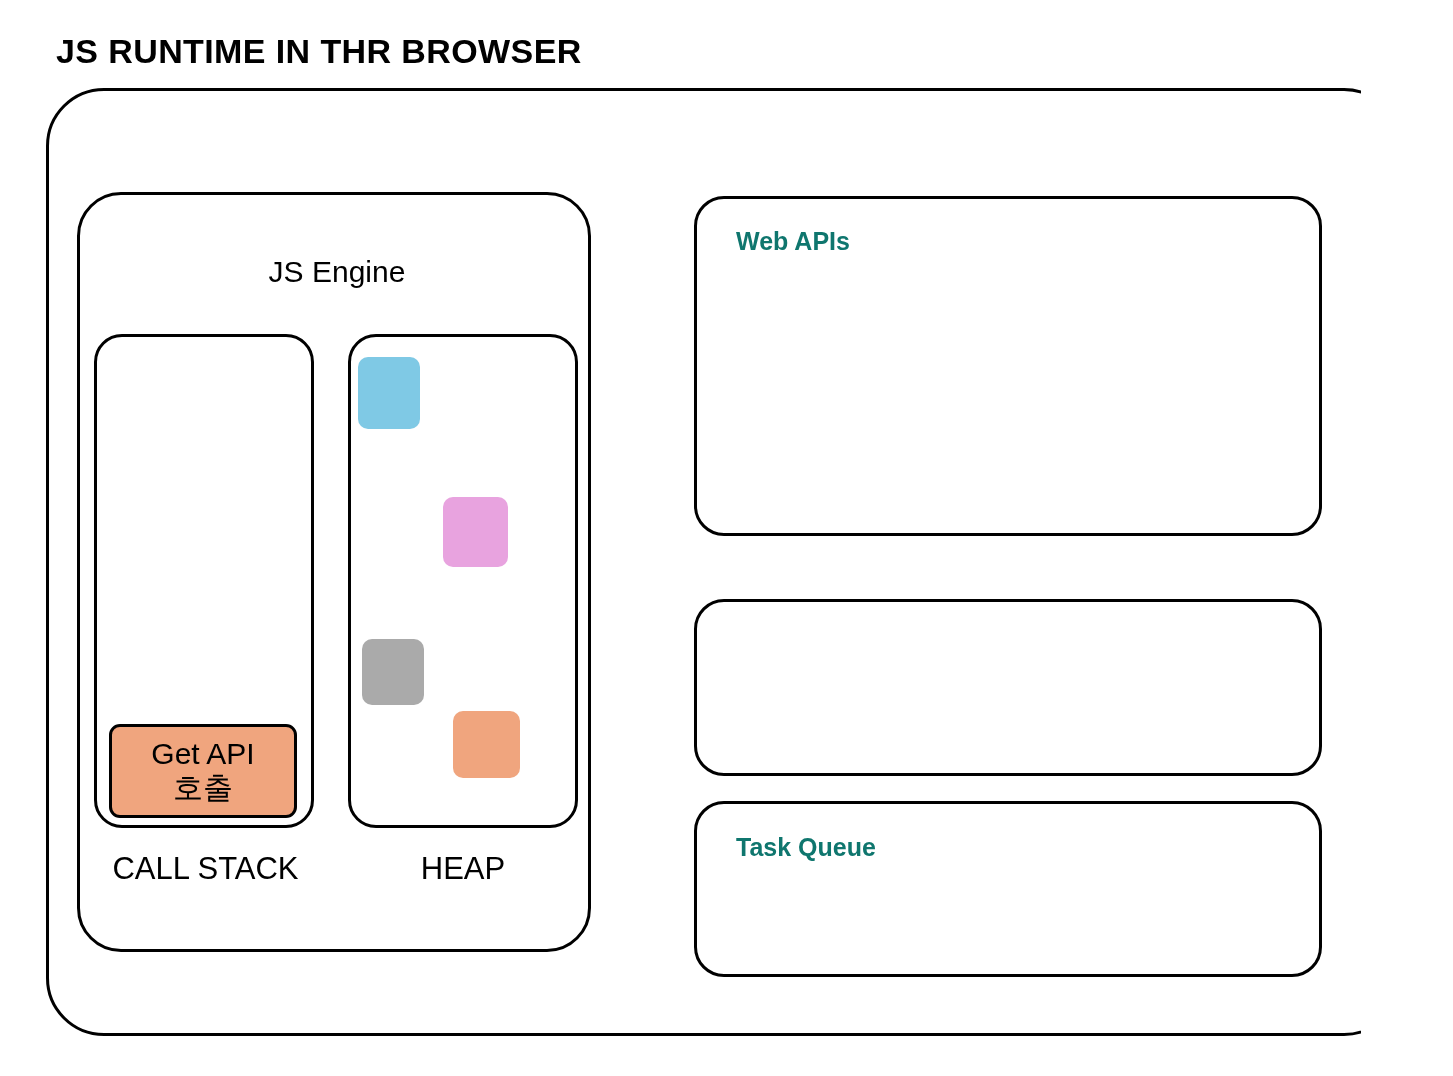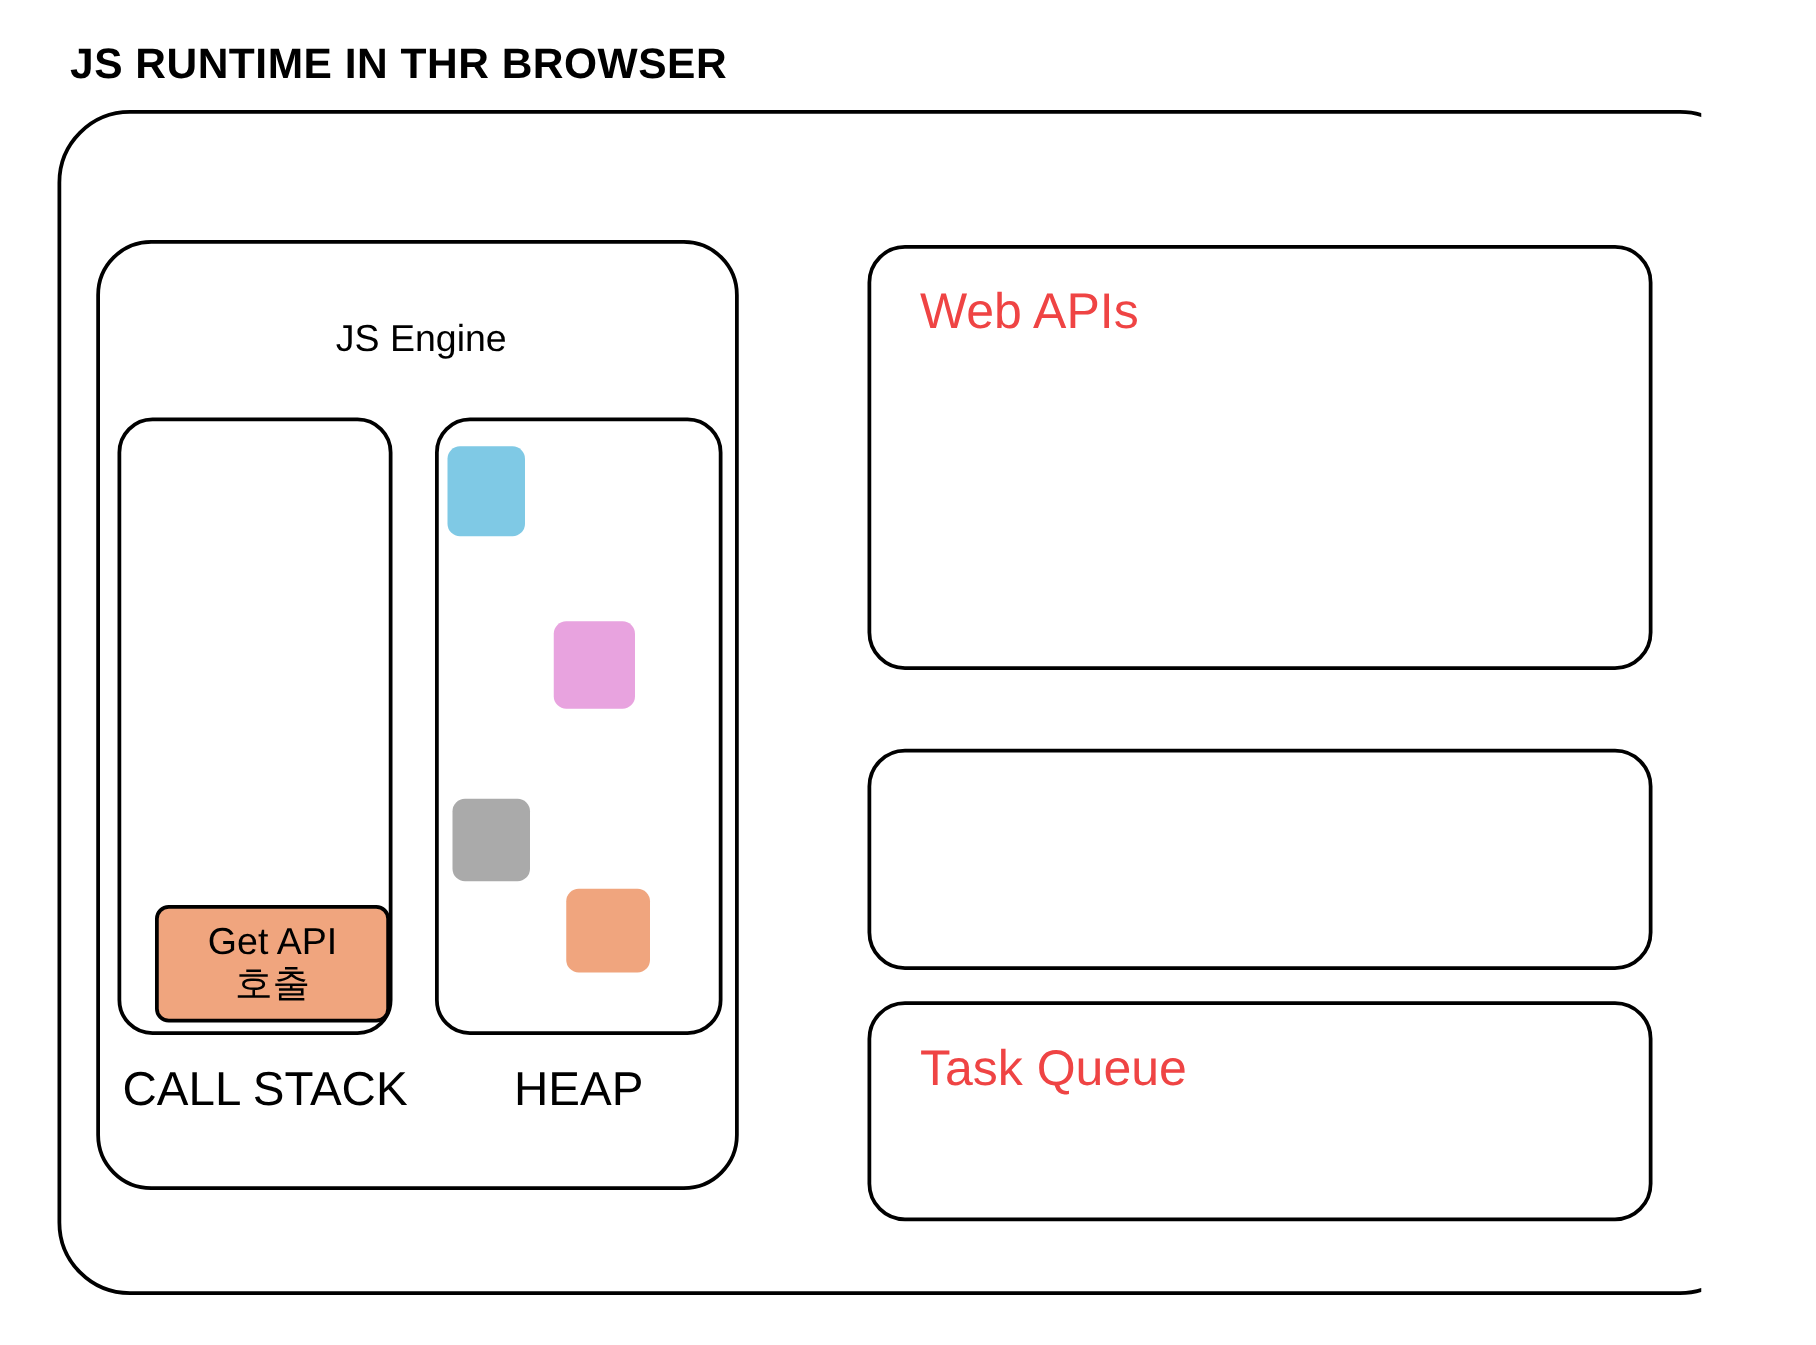--- a/index.html
+++ b/index.html
@@ -78,32 +78,32 @@
   .heap-box {
     left: 348px;
     top: 334px;
     width: 230px;
     height: 494px;
     border-radius: 28px;
   }
 
   .col-label {
     position: absolute;
-    font-size: 38px;
+    font-size: 31px;
     font-weight: normal;
     color: #000000;
     white-space: nowrap;
   }
   .callstack-label { left: 98px; top: 851px; width: 215px; text-align: center; }
   .heap-label      { left: 348px; top: 851px; width: 230px; text-align: center; }
 
   
   .stack-frame {
     position: absolute;
-    left: 124px;
+    left: 109px;
     top: 724px;
     width: 188px;
     height: 94px;
     box-sizing: border-box;
     border: 3px solid #8b5cf6;
     border-radius: 11px;
     background: #F0A57E;
     display: flex;
     flex-direction: column;
     align-items: center;
@@ -126,23 +126,23 @@
 
   
   .panel {
     position: absolute;
     box-sizing: border-box;
     background: #ffffff;
     border: 3px solid #000000;
   }
   .panel-title {
     position: absolute;
-    font-size: 40px;
-    font-weight: normal;
-    color: #ef4444;
+    font-size: 25px;
+    font-weight: bold;
+    color: #0f766e;
     white-space: nowrap;
   }
   .webapis-box   { left: 694px; top: 196px; width: 628px; height: 340px; border-radius: 30px; }
   .callback-box  { left: 694px; top: 599px; width: 628px; height: 177px; border-radius: 30px; }
   .taskqueue-box { left: 694px; top: 801px; width: 628px; height: 176px; border-radius: 30px; }
 
   .webapis-title   { left: 736px; top: 227px; }
   .callback-title  { left: 736px; top: 632px; }
   .taskqueue-title { left: 736px; top: 833px; }
 </style>

